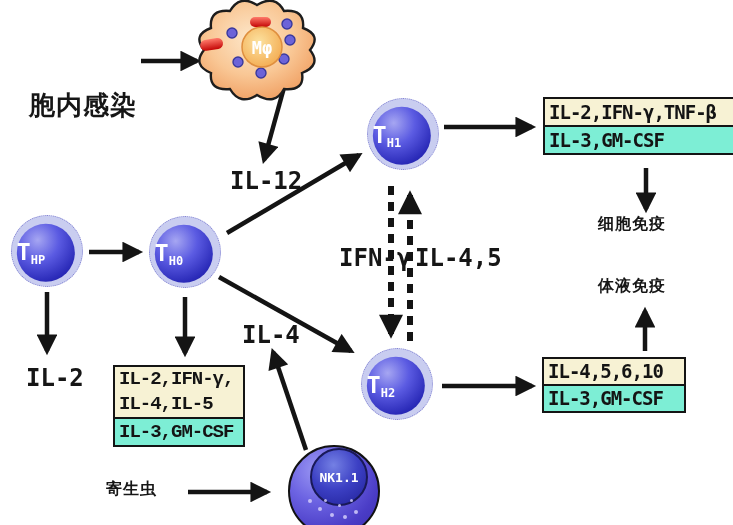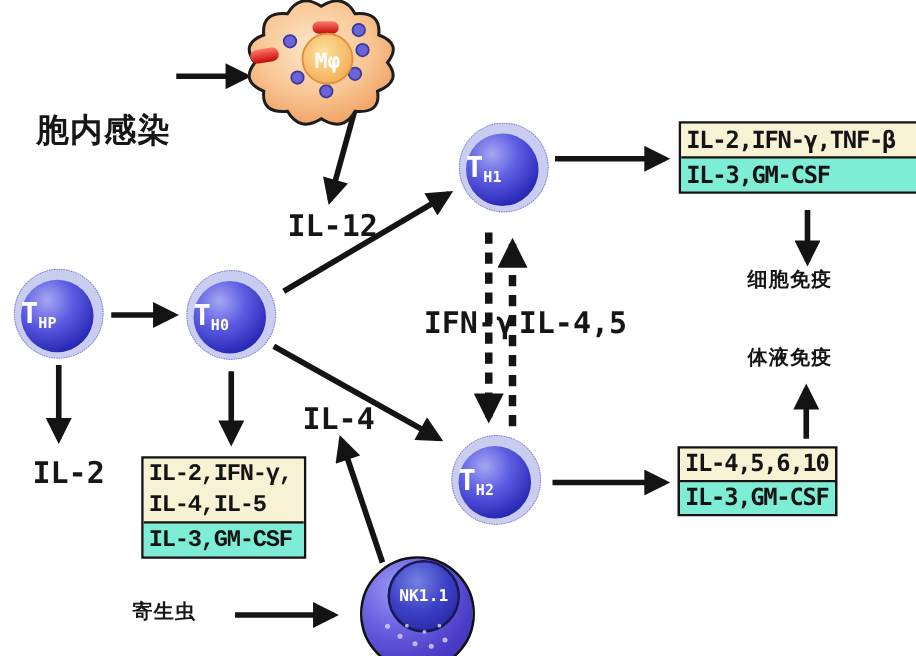--- a/index.html
+++ b/index.html
@@ -171,21 +171,21 @@
       <div>IL-4,IL-5</div>
     </div>
     <div class="row row-cyan">IL-3,GM-CSF</div>
   </div>
 
   <div class="cytobox" style="left:543px;top:97px;width:209px;">
     <div class="row row-cream">IL-2,IFN-γ,TNF-β</div>
     <div class="row row-cyan">IL-3,GM-CSF</div>
   </div>
 
-  <div class="cytobox" style="left:542px;top:357px;width:128px;">
+  <div class="cytobox" style="left:542px;top:357px;width:144px;">
     <div class="row row-cream" style="line-height:25px;">IL-4,5,6,10</div>
     <div class="row row-cyan" style="line-height:25px;">IL-3,GM-CSF</div>
   </div>
 
   <div class="lbl lbl-cjk" style="left:29px;top:47px;font-size:26px;margin-top:45px;">胞内感染</div>
   <div class="lbl" style="left:230px;top:169px;">IL-12</div>
   <div class="lbl" style="left:26px;top:366px;">IL-2</div>
   <div class="lbl" style="left:327px;top:246px;margin-left:12px;">IFN-γ</div>
   <div class="lbl" style="left:415px;top:246px;">IL-4,5</div>
   <div class="lbl" style="left:242px;top:323px;">IL-4</div>

